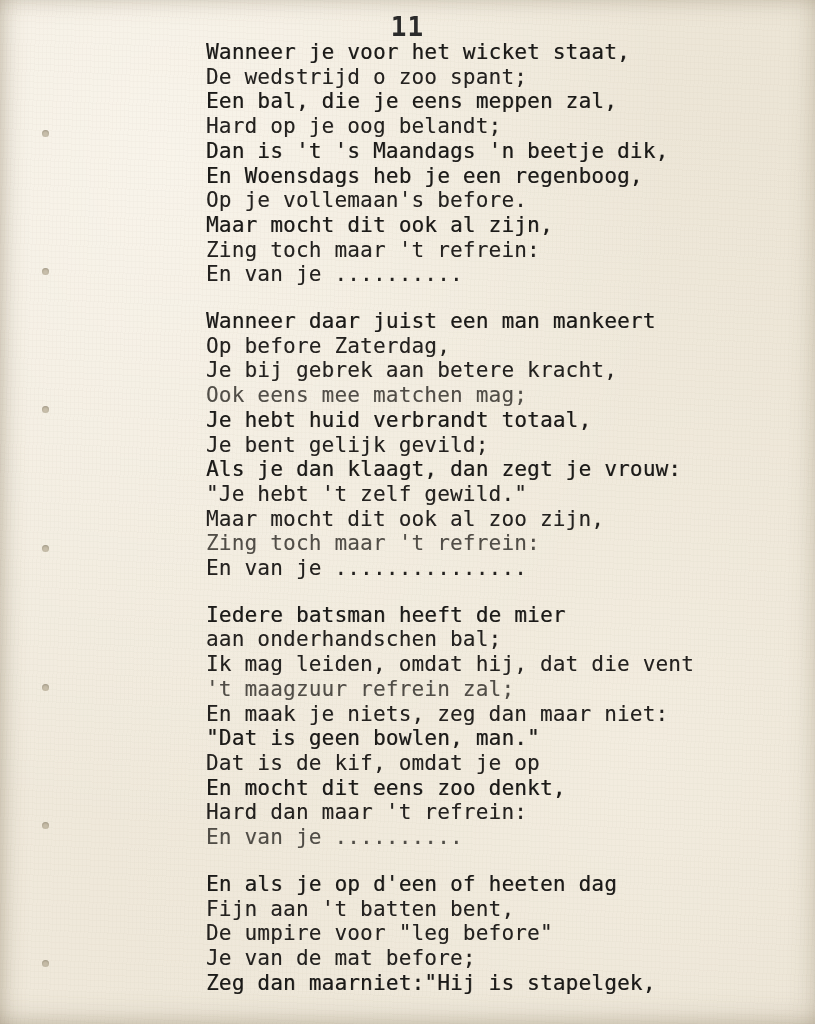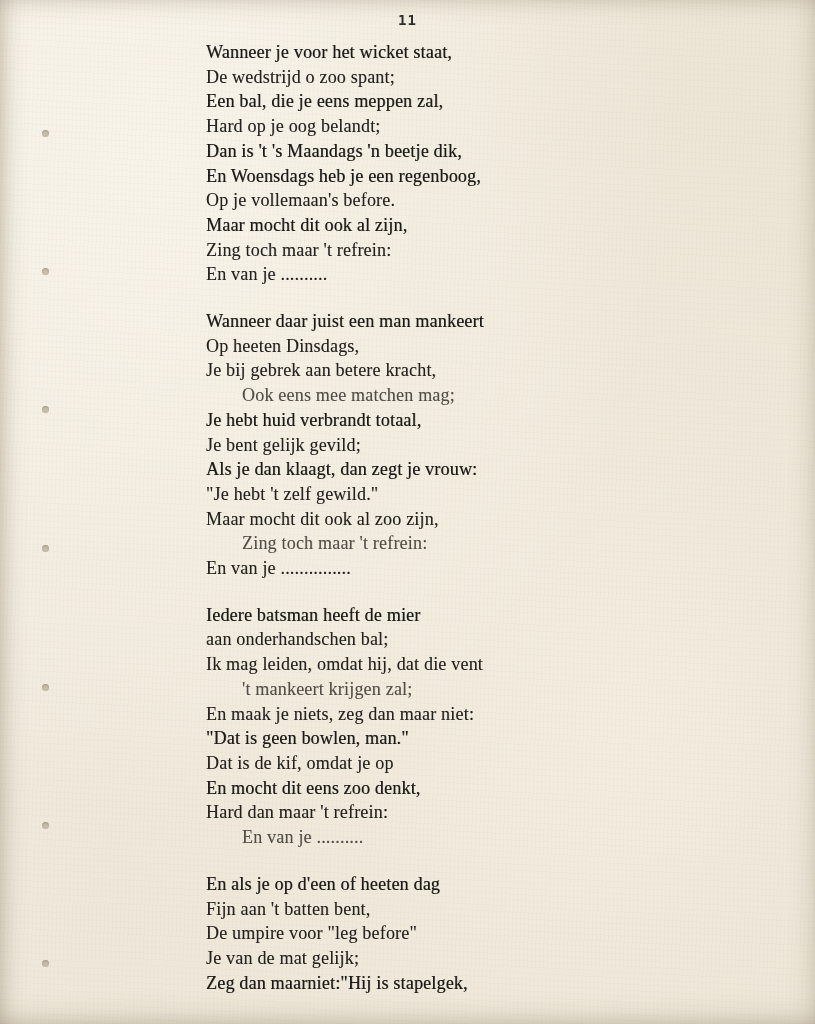--- a/index.html
+++ b/index.html
@@ -61,47 +61,45 @@
     background: #b9ae97;
     box-shadow: inset 0 1px 2px rgba(90,80,60,0.55), 0 0 1px rgba(255,255,255,0.5);
     opacity: 0.75;
   }
   .page-number {
     position: absolute;
     top: 12px;
     left: 0;
     width: 815px;
     text-align: center;
-    font-size: 14px;
+    font-size: 26px;
     letter-spacing: 1px;
     color: #2b2b2b;
     font-weight: 700;
   }
   .content {
     position: absolute;
     top: 40px;
     left: 206px;
     width: 560px;
   }
   .stanza {
     margin: 0 0 22px 0;
   }
   .line {
-    font-size: 18px;
+    font-size: 21px;
     line-height: 24.7px;
     color: #23211f;
     white-space: pre;
     letter-spacing: 0.2px;
     text-shadow: 0.35px 0.3px 0 rgba(40,38,34,0.30);
-    font-family: Liberation Serif, serif;
   }
   .line.faint {
     color: #3b3833;
     opacity: 0.88;
-    margin-left: 36px;
   }
   .line.bold-ish {
     color: #1b1a18;
     text-shadow: 0.5px 0.35px 0 rgba(25,24,22,0.55);
   }
 </style>
 </head>
 <body>
 
 <div class="page">
@@ -130,48 +128,48 @@
       <div class="line bold-ish">Dan is 't 's Maandags 'n beetje dik,</div>
       <div class="line bold-ish">En Woensdags heb je een regenboog,</div>
       <div class="line">Op je vollemaan's before.</div>
       <div class="line bold-ish">Maar mocht dit ook al zijn,</div>
       <div class="line">Zing toch maar 't refrein:</div>
       <div class="line">En van je ..........</div>
     </div>
 
     <div class="stanza">
       <div class="line bold-ish">Wanneer daar juist een man mankeert</div>
-      <div class="line">Op heeten Dinsdags,</div>
+      <div class="line">Op before Zaterdag,</div>
       <div class="line">Je bij gebrek aan betere kracht,</div>
       <div class="line faint">Ook eens mee matchen mag;</div>
       <div class="line bold-ish">Je hebt huid verbrandt totaal,</div>
       <div class="line">Je bent gelijk gevild;</div>
       <div class="line bold-ish">Als je dan klaagt, dan zegt je vrouw:</div>
       <div class="line">"Je hebt 't zelf gewild."</div>
       <div class="line">Maar mocht dit ook al zoo zijn,</div>
       <div class="line faint">Zing toch maar 't refrein:</div>
       <div class="line">En van je ...............</div>
     </div>
 
     <div class="stanza">
       <div class="line bold-ish">Iedere batsman heeft de mier</div>
       <div class="line">aan onderhandschen bal;</div>
       <div class="line">Ik mag leiden, omdat hij, dat die vent</div>
-      <div class="line faint">'t mankeert krijgen zal;</div>
+      <div class="line faint">'t maagzuur refrein zal;</div>
       <div class="line">En maak je niets, zeg dan maar niet:</div>
       <div class="line bold-ish">"Dat is geen bowlen, man."</div>
       <div class="line">Dat is de kif, omdat je op</div>
       <div class="line bold-ish">En mocht dit eens zoo denkt,</div>
       <div class="line">Hard dan maar 't refrein:</div>
       <div class="line faint">En van je ..........</div>
     </div>
 
     <div class="stanza">
       <div class="line bold-ish">En als je op d'een of heeten dag</div>
       <div class="line">Fijn aan 't batten bent,</div>
       <div class="line">De umpire voor "leg before"</div>
-      <div class="line">Je van de mat gelijk;</div>
+      <div class="line">Je van de mat before;</div>
       <div class="line bold-ish">Zeg dan maarniet:"Hij is stapelgek,</div>
 
     </div>
 
   </div>
 </div>
 
 </body></html>

